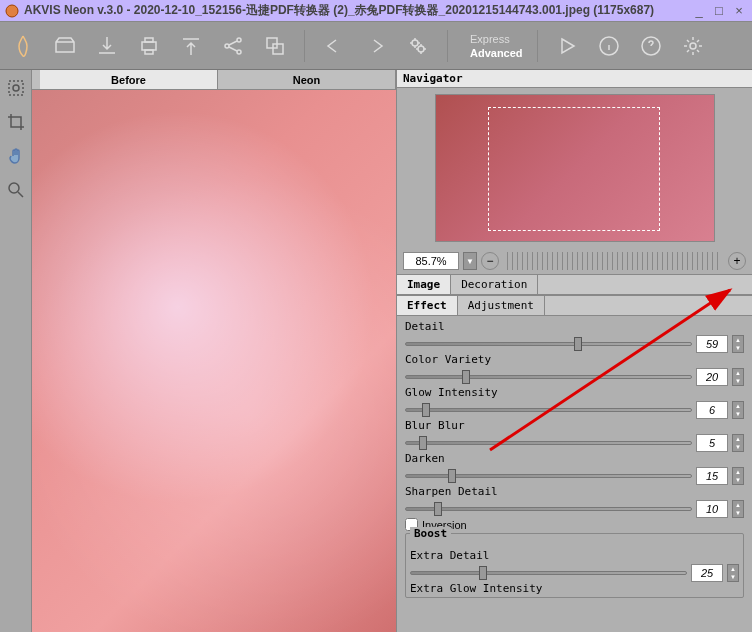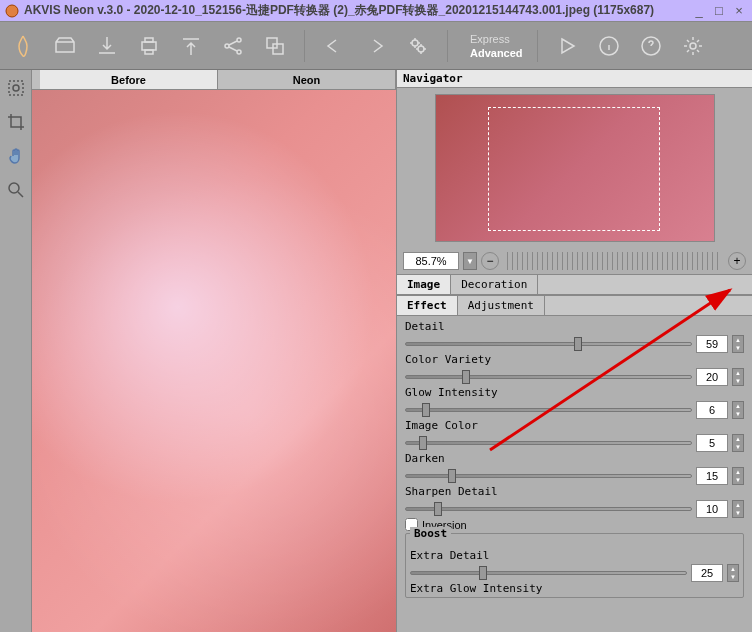--- a/index.html
+++ b/index.html
@@ -38,21 +38,21 @@
 .sub-tabs { display: flex; background: #c8c8c8; border-top: 1px solid #888; border-bottom: 1px solid #888; }
 .sub-tab { padding: 3px 10px; font-size: 11px; border-right: 1px solid #888; font-family: monospace; }
 .sub-tab.active { background: #e8e8e8; font-weight: bold; }
 .params { padding: 4px 8px; display: flex; flex-direction: column; overflow-y: auto; flex: 1; position: relative; }
 .param-row { position: relative; }
 .param-label { font-size: 11px; margin-bottom: 2px; font-family: monospace; }
 .param-ctrl { display: flex; align-items: center; gap: 4px; }
 .slider { flex: 1; height: 14px; position: relative; }
 .slider-track { position: absolute; top: 5px; left: 0; right: 0; height: 4px; background: linear-gradient(90deg, #888, #aaa); border: 1px solid #777; border-radius: 2px; }
 .slider-thumb { position: absolute; top: 0; width: 8px; height: 14px; background: #999; border: 1px solid #555; }
-.param-input { width: 32px; height: 18px; background: #fff; border: 1px solid #888; text-align: center; font-size: 11px; }
+.param-input { width: 32px; height: 18px; background: #fff; border: 1px solid #888; text-align: center; font-size: 11px; font-style: italic; }
 .param-spinner { width: 12px; height: 18px; background: #999; border: 1px solid #777; display: flex; flex-direction: column; }
 .param-spinner div { flex: 1; font-size: 6px; text-align: center; color: #fff; line-height: 8px; }
 .checkbox-row { display: flex; align-items: center; gap: 4px; font-family: monospace; }
 .fieldset { border: 1px solid #888; border-radius: 2px; padding: 2px 4px 0; margin-top: 2px; }
 .fieldset-label { font-weight: bold; font-size: 11px; font-family: monospace; position: relative; top: -9px; background: #b0b0b0; padding: 0 4px; }
 </style>
 </head>
 <body>
 
 <div class="titlebar">
@@ -266,21 +266,21 @@
               <div class="slider-thumb" style="left:6%"></div>
             </div>
             <input class="param-input" value="6" style="">
             <div class="param-spinner">
               <div>▲</div>
               <div>▼</div>
             </div>
           </div>
         </div>
       <div class="param-row">
-          <div class="param-label">Image Color</div>
+          <div class="param-label">Blur Blur</div>
           <div class="param-ctrl">
             <div class="slider">
               <div class="slider-track"></div>
               <div class="slider-thumb" style="left:5%"></div>
             </div>
             <input class="param-input" value="5" style="">
             <div class="param-spinner">
               <div>▲</div>
               <div>▼</div>
             </div>

